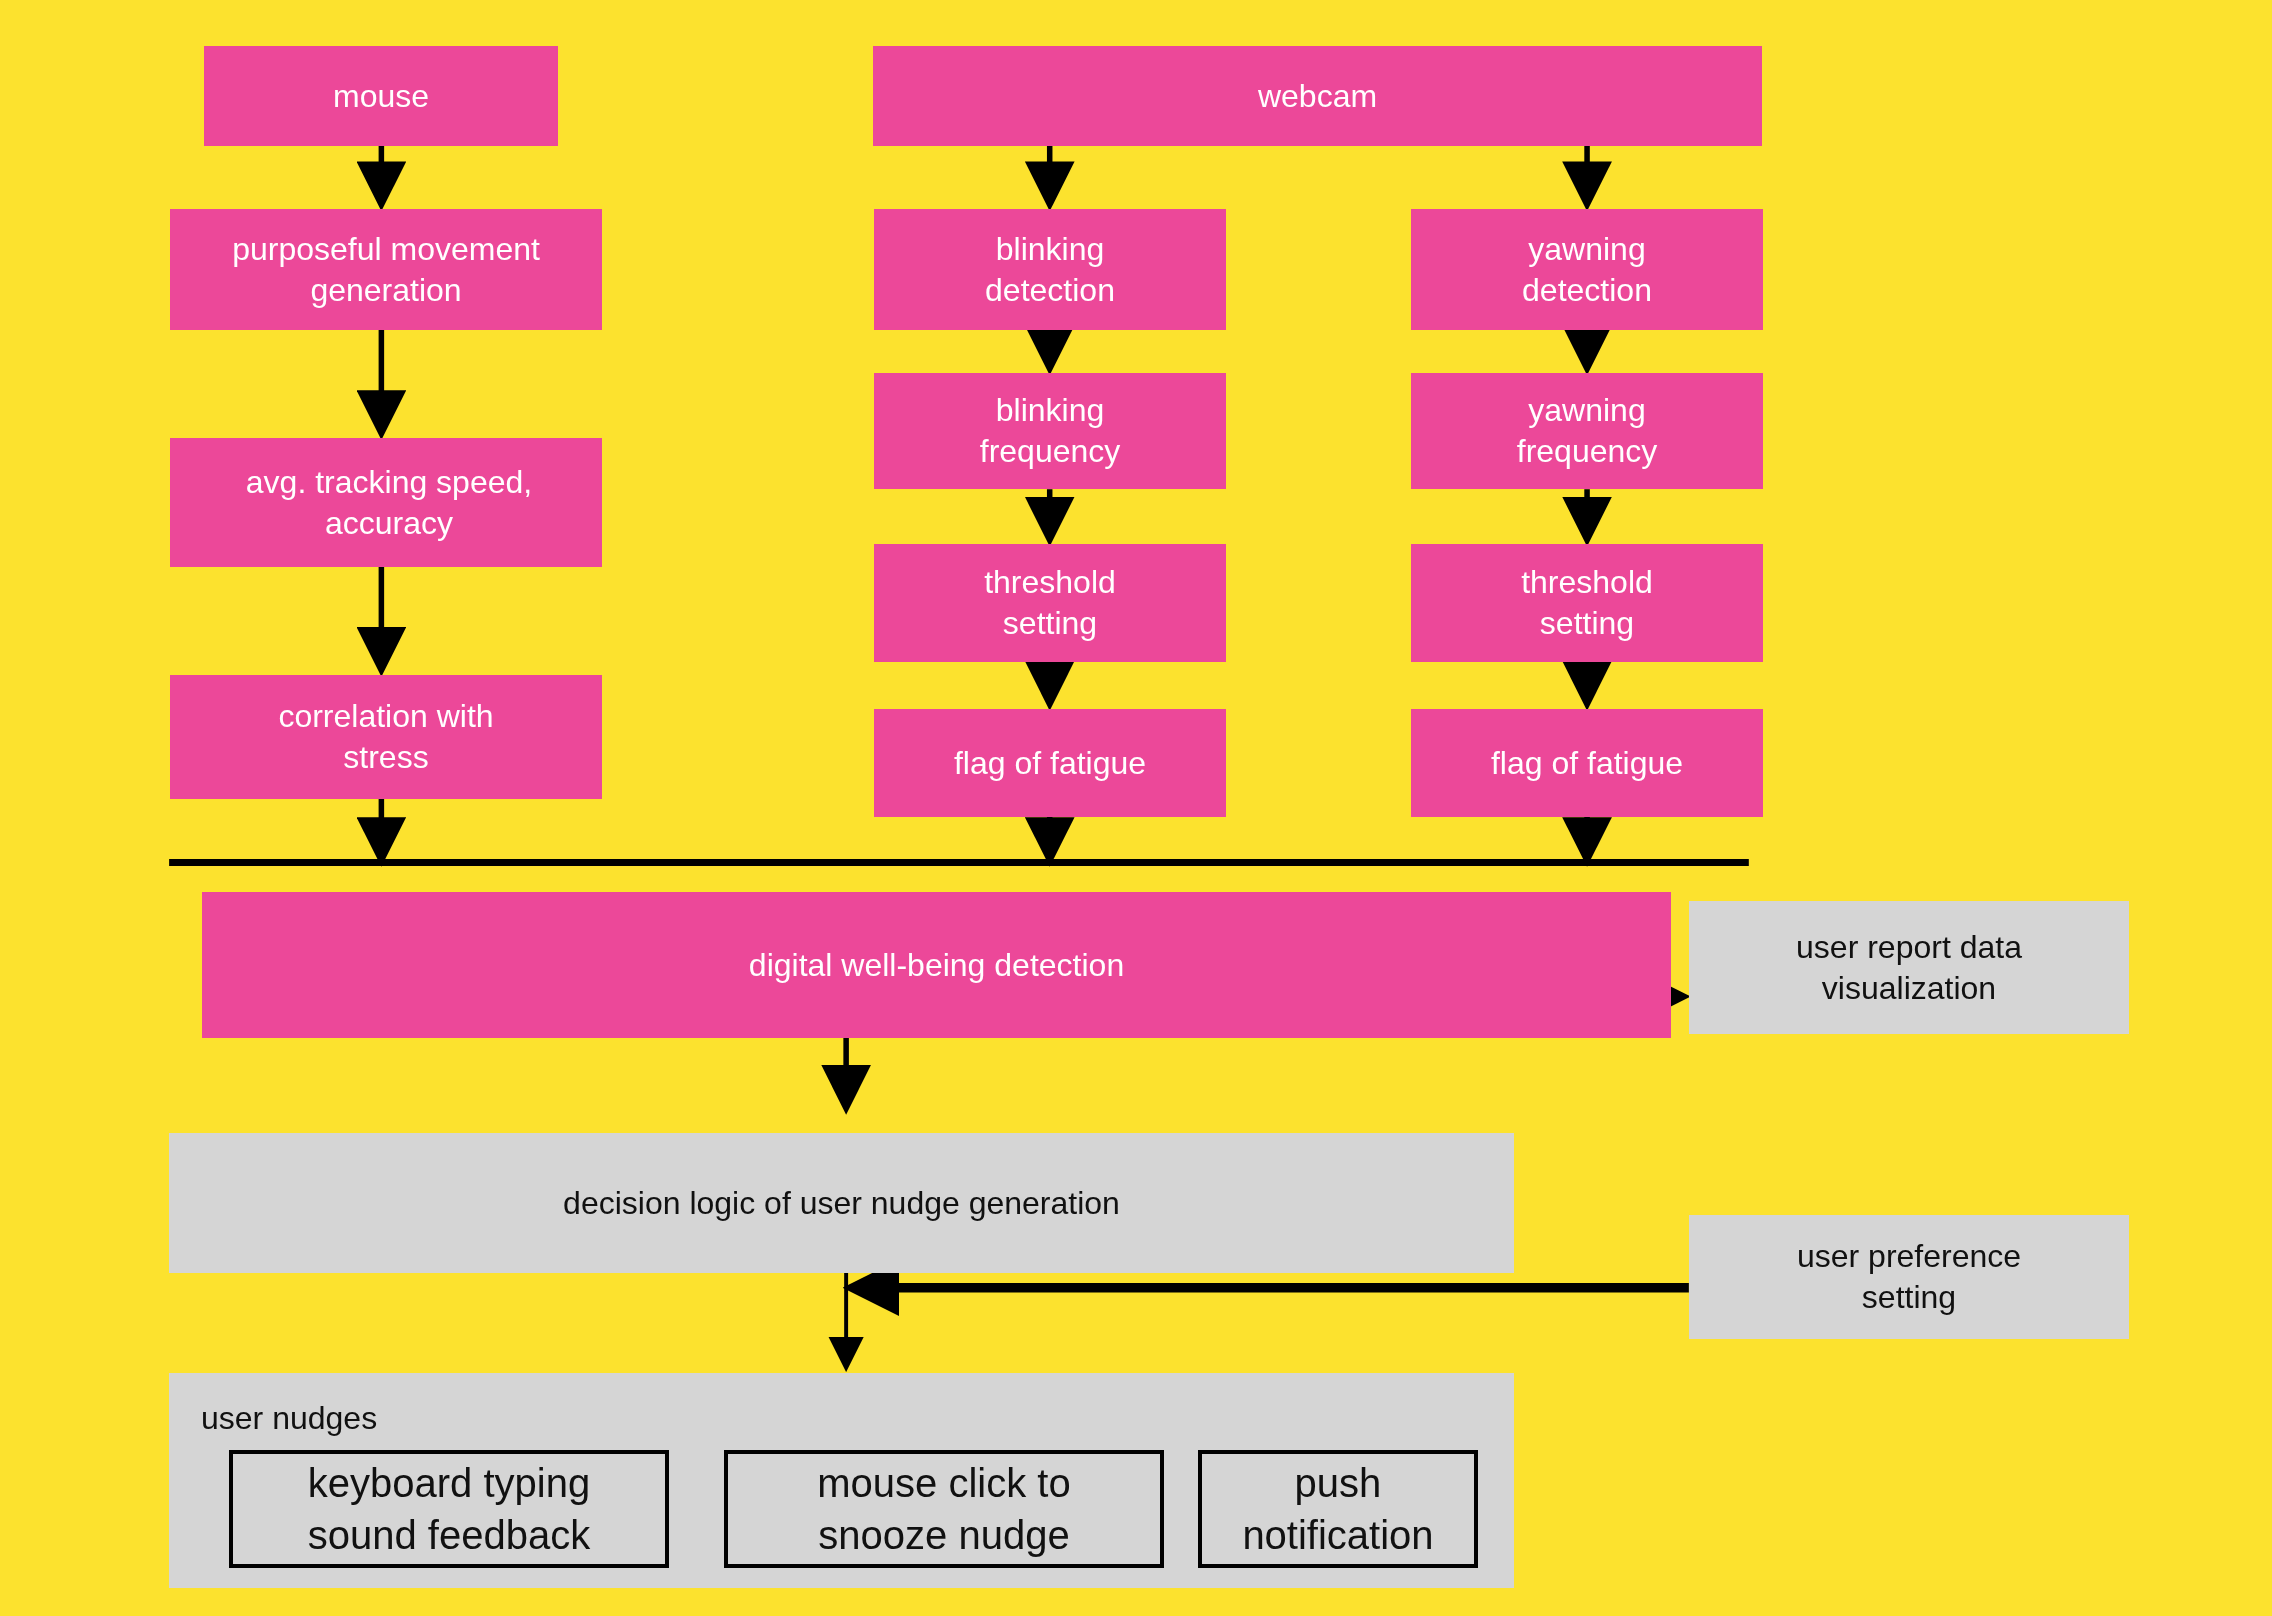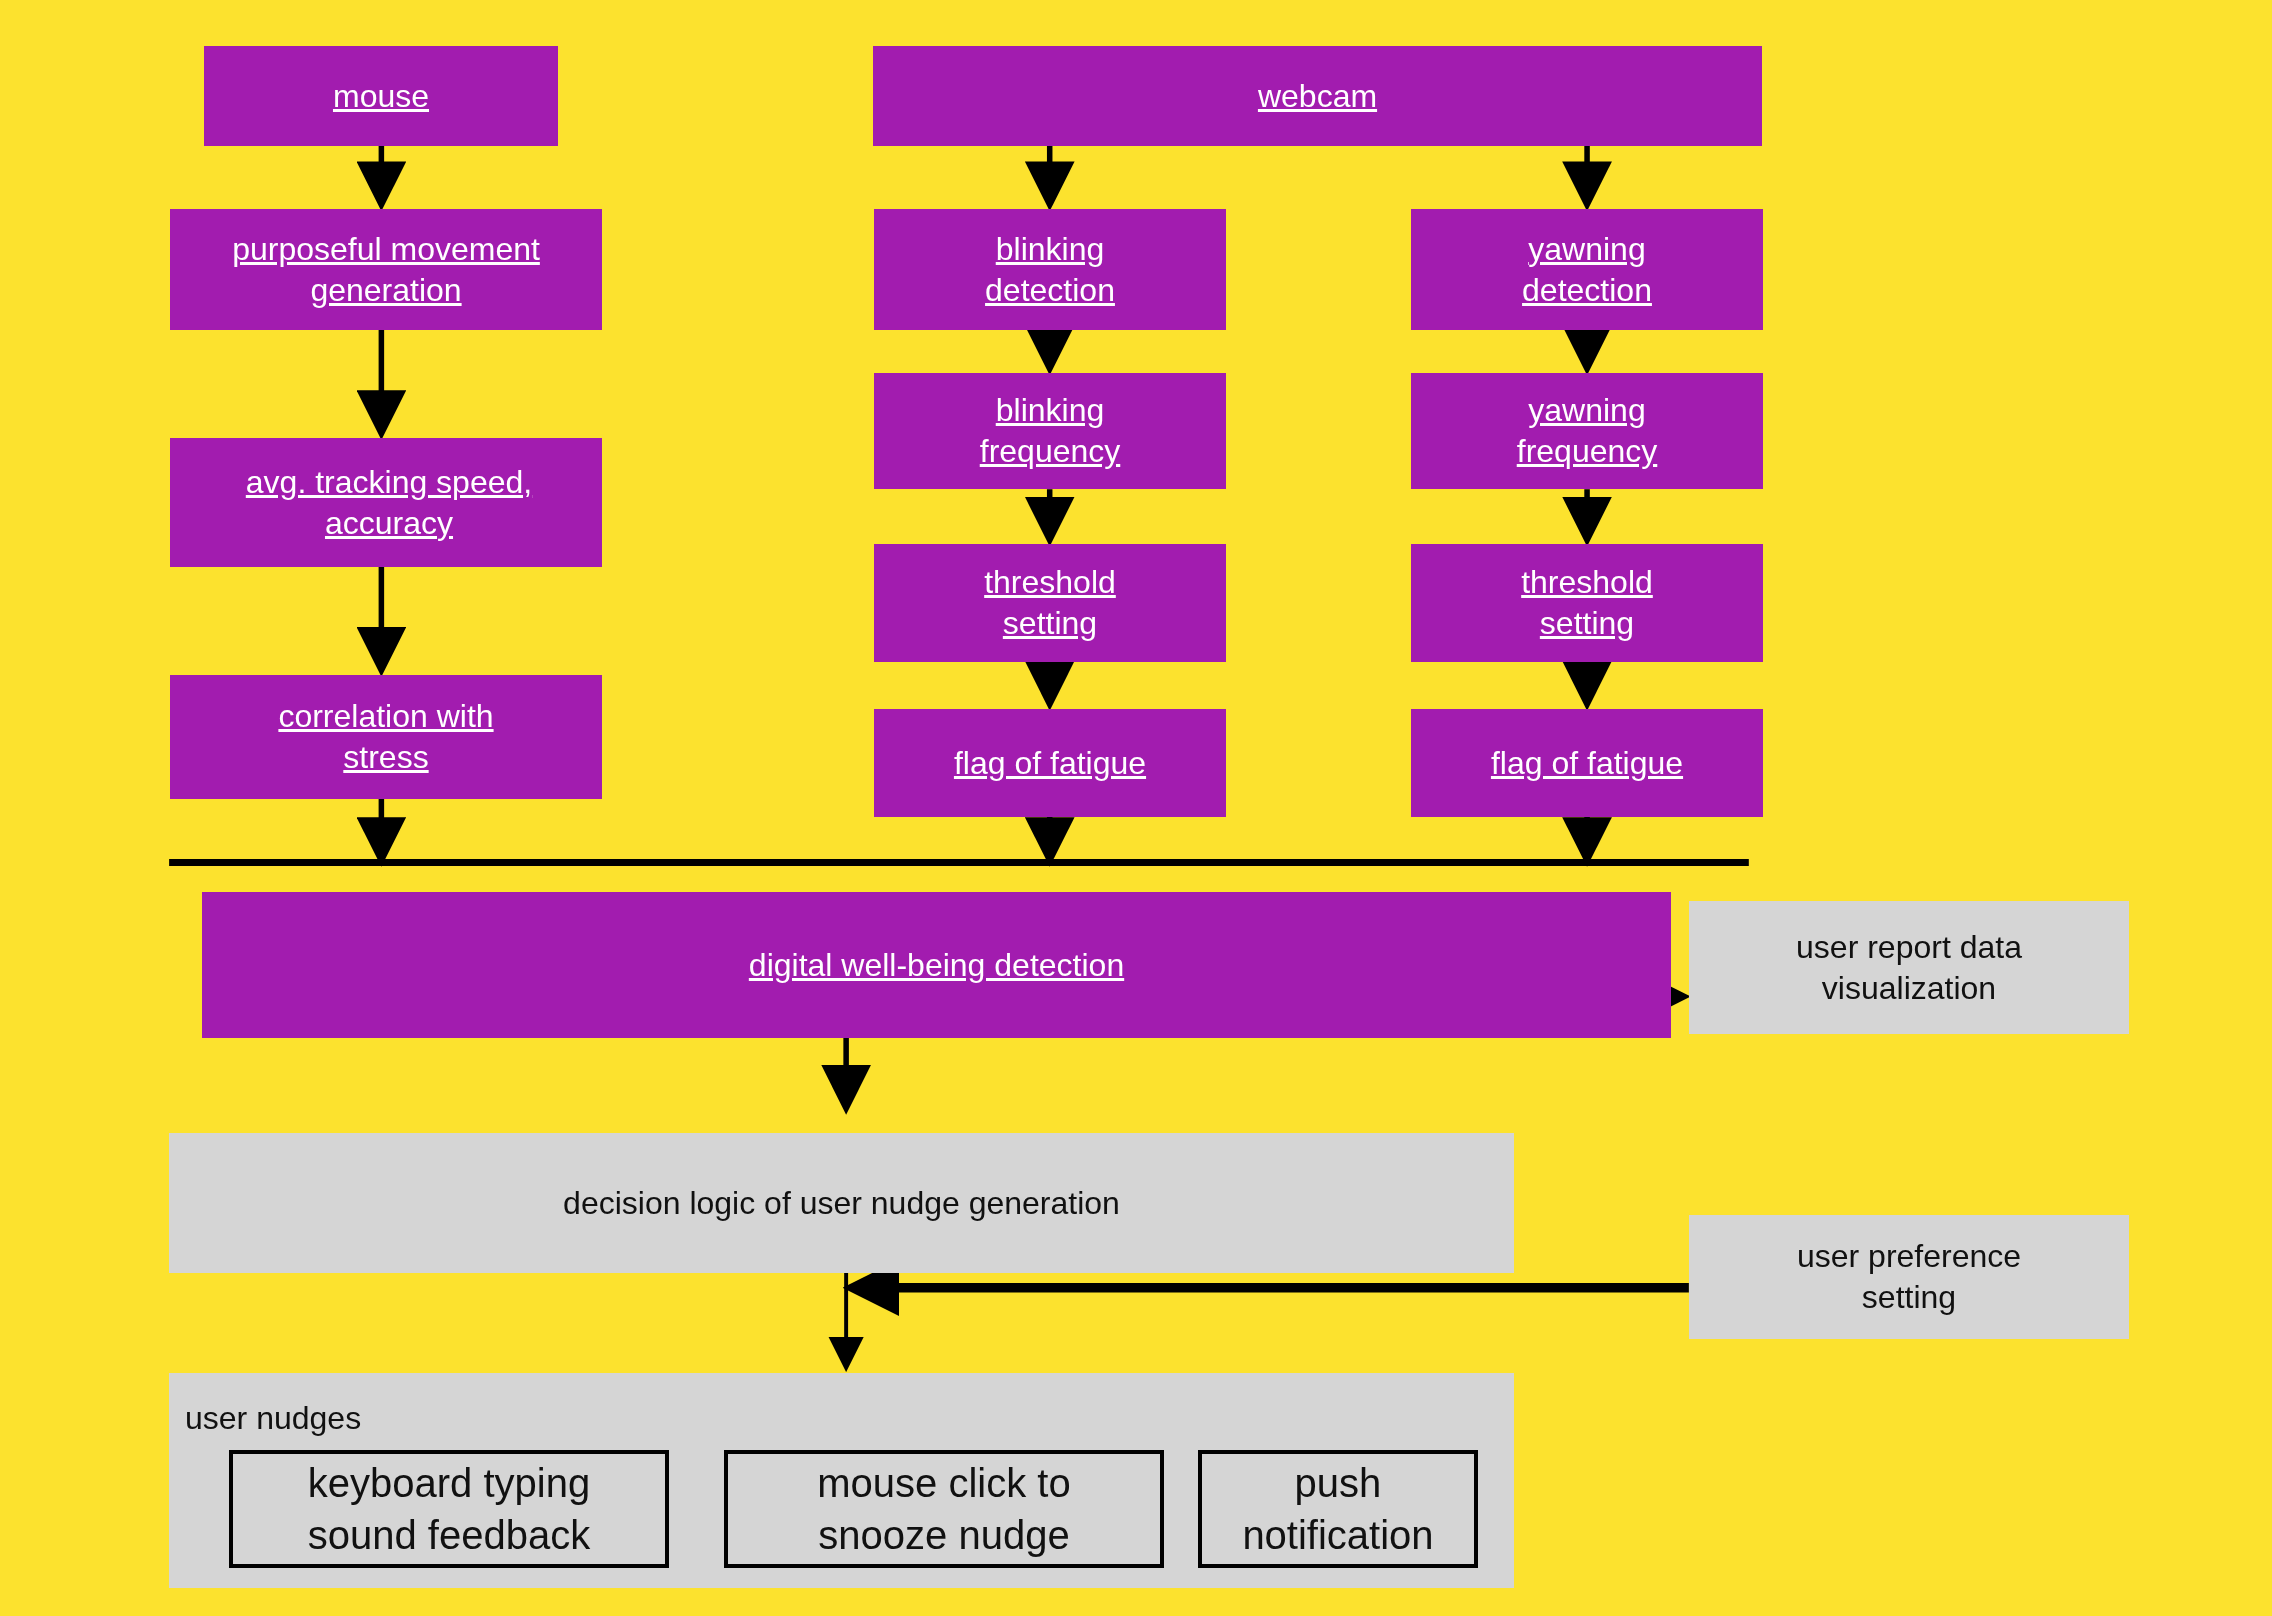--- a/index.html
+++ b/index.html
@@ -22,38 +22,37 @@
   .node {
     position: absolute;
     display: flex;
     align-items: center;
     justify-content: center;
     text-align: center;
     line-height: 1.28;
     box-sizing: border-box;
   }
   .blue {
-    background: #a21caf;
+    background: #ec4899;
     color: #FFFFFF;
     font-size: 32px;
-    text-decoration: underline;
   }
   .gray {
     background: #D5D5D5;
     color: #111111;
     font-size: 32px;
   }
   .nudge-container {
     position: absolute;
     background: #D5D5D5;
     box-sizing: border-box;
   }
   .nudge-title {
     position: absolute;
-    left: 16px;
+    left: 32px;
     top: 27px;
     font-size: 32px;
     color: #111111;
   }
   .nudge-item {
     position: absolute;
     background: #D5D5D5;
     border: 4px solid #000000;
     display: flex;
     align-items: center;

